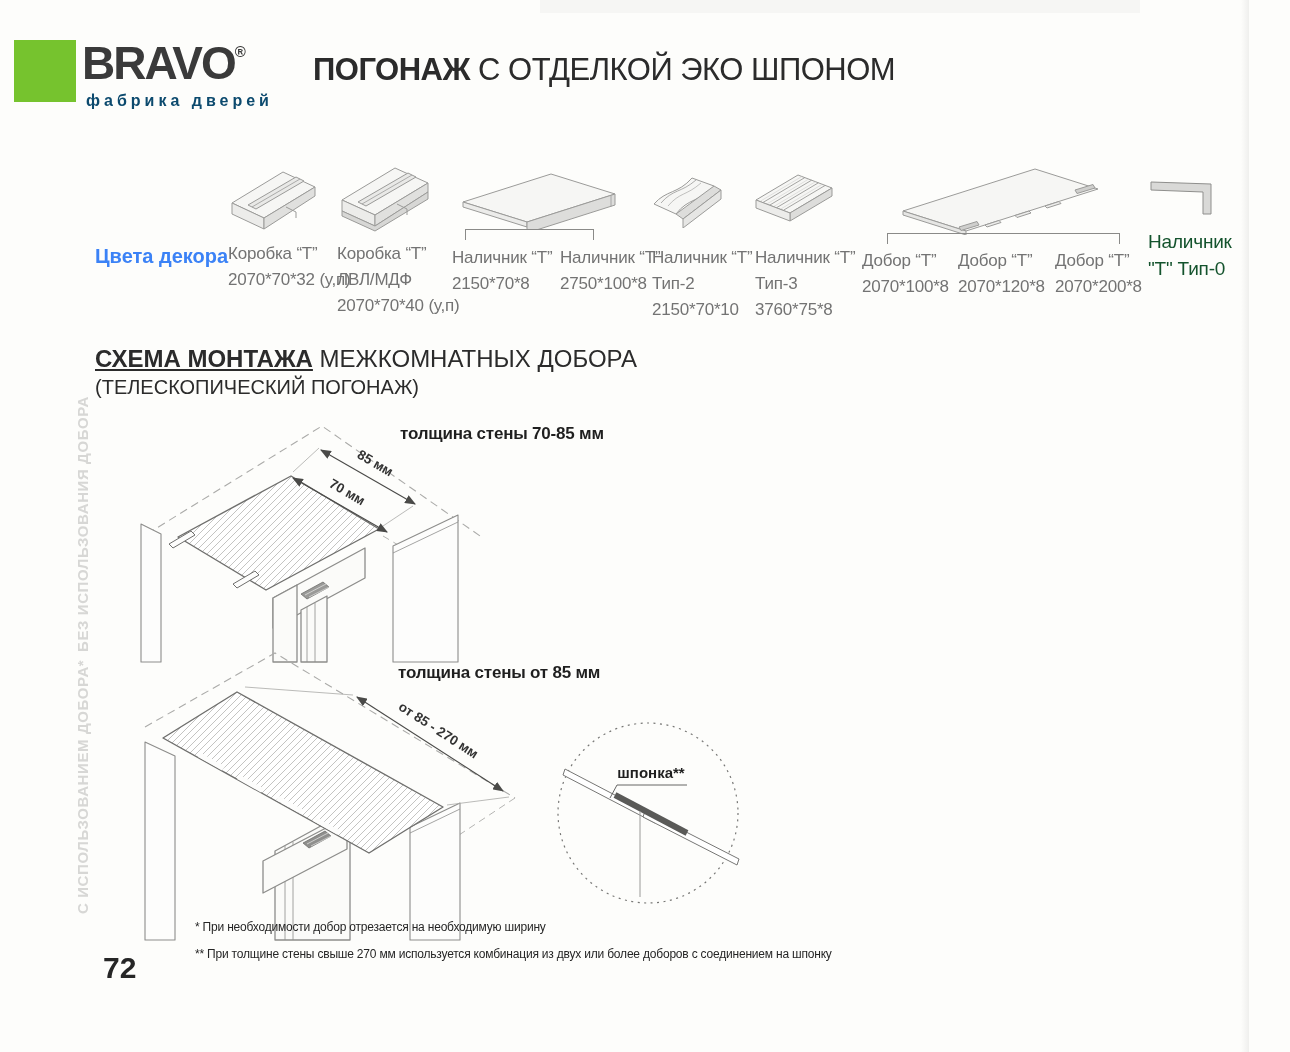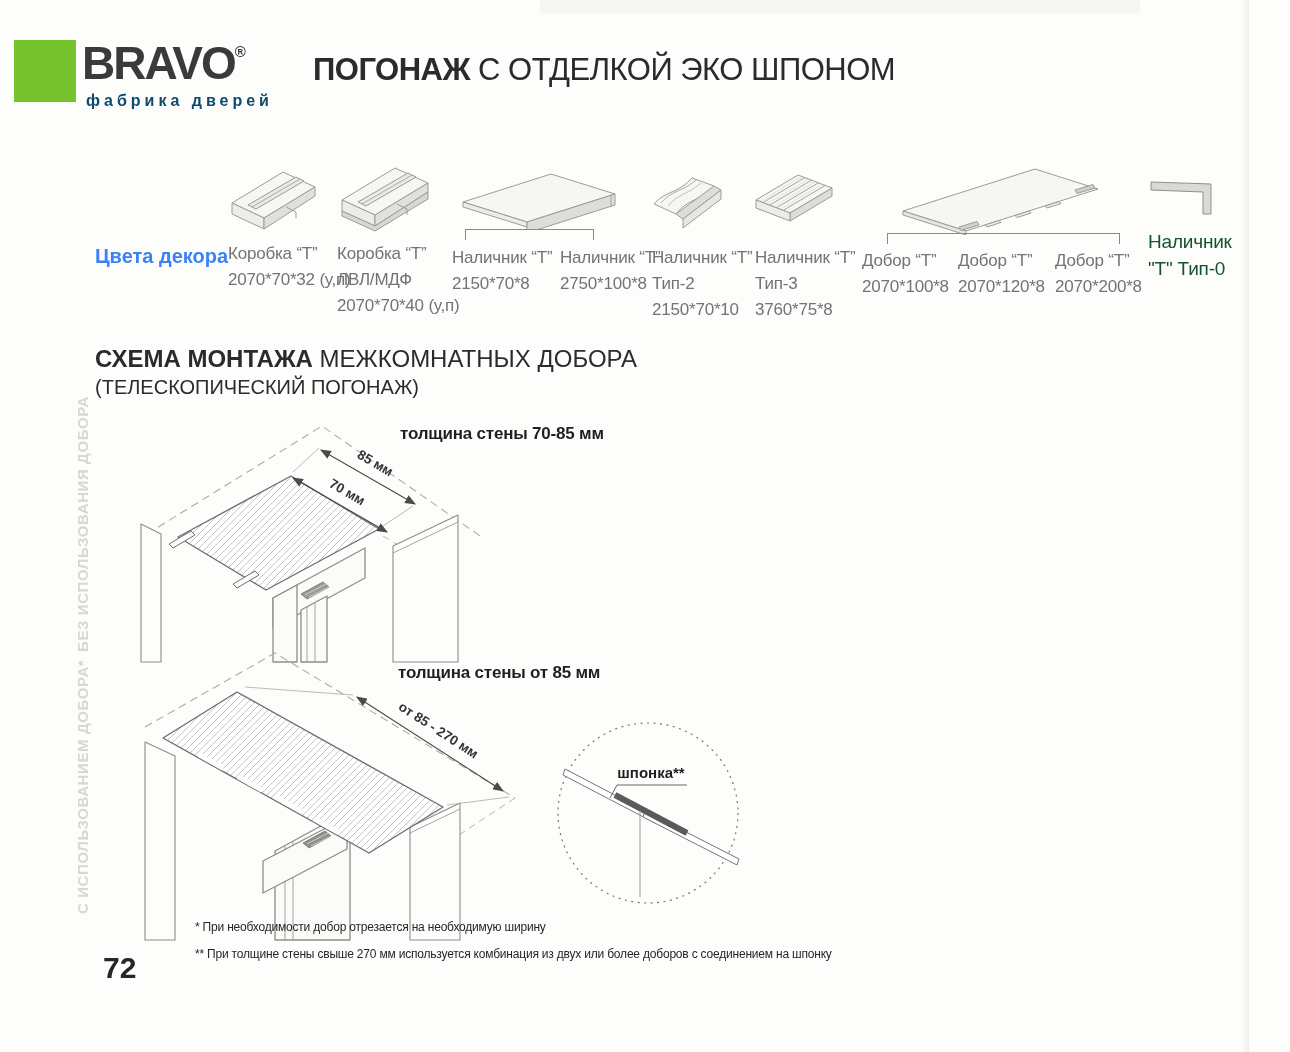--- a/index.html
+++ b/index.html
@@ -16,21 +16,21 @@
   .logo-tagline{left:86px;top:92px;font-size:16px;font-weight:700;letter-spacing:4px;color:#0c4a6e;}
   .doc-title{left:313px;top:52px;font-size:31px;letter-spacing:-0.5px;color:#2b2b2b;white-space:nowrap;}
   .doc-title b{font-weight:800;}
   
   .decor-label{left:95px;top:245px;font-size:20px;font-weight:700;color:#3b82f6;}
   .plabel{font-size:17px;line-height:26px;letter-spacing:-0.2px;color:#737373;white-space:nowrap;}
   .plabel-big{font-size:19px;line-height:27px;color:#14532d;}
   .bracket{border-top:1.2px solid #8a8a88;border-left:1.2px solid #8a8a88;border-right:1.2px solid #8a8a88;height:10px;}
   
   .scheme-title{left:95px;top:345px;font-size:24px;color:#2b2b2b;white-space:nowrap;}
-  .scheme-title b{font-weight:800;}
+  .scheme-title b{font-weight:800;text-decoration:underline;}
   .scheme-subtitle{left:95px;top:376px;font-size:20px;color:#2b2b2b;}
   .diag-heading{font-size:17px;font-weight:700;letter-spacing:-0.2px;color:#1f1f1f;white-space:nowrap;text-align:right;}
   
   .vlabel{
     font-size:15px;font-weight:600;letter-spacing:0.6px;color:#d7d7d5;
     white-space:nowrap;transform-origin:0 100%;transform:rotate(-90deg);height:18px;line-height:18px;
   }
   
   .page-num{left:103px;top:918px;font-size:30px;font-weight:600;color:#262626;margin-top:33px;}
   .footnotes{left:195px;top:914px;font-size:12px;line-height:27px;letter-spacing:-0.2px;color:#262626;white-space:nowrap;}

